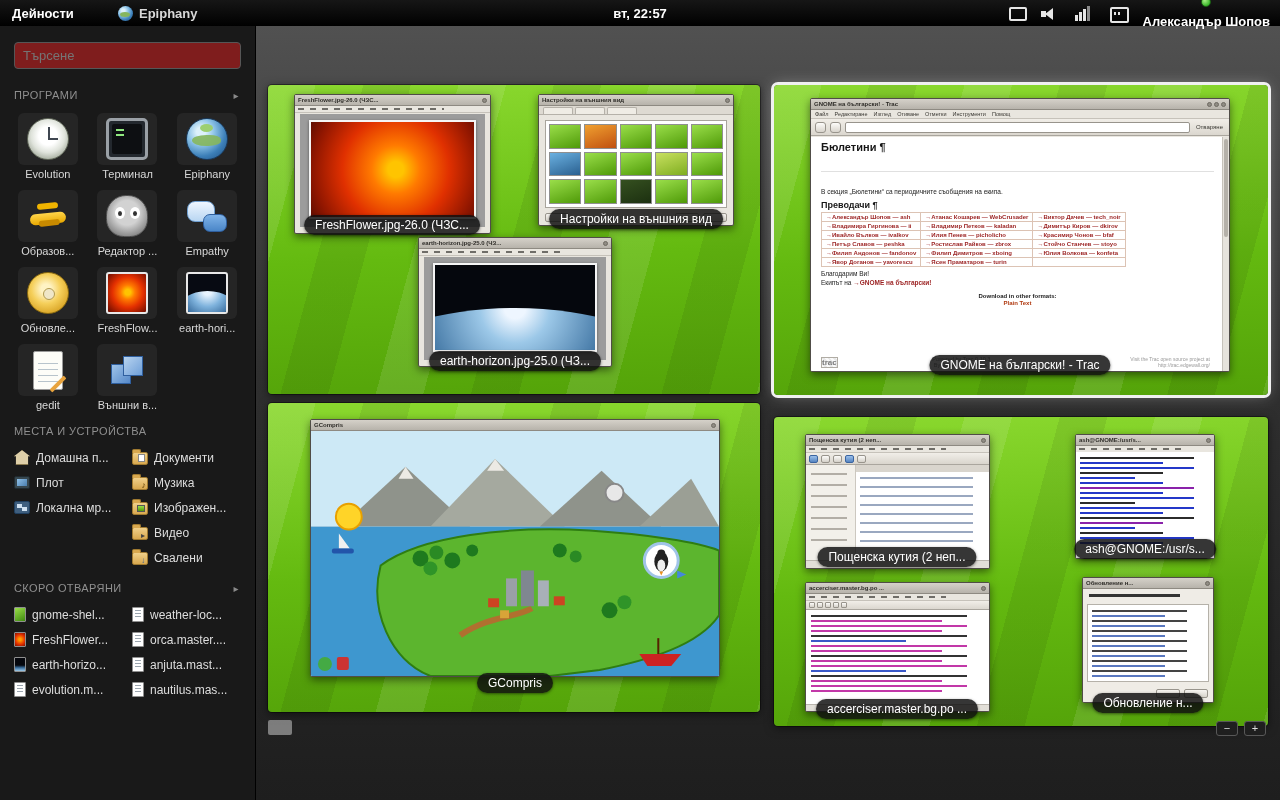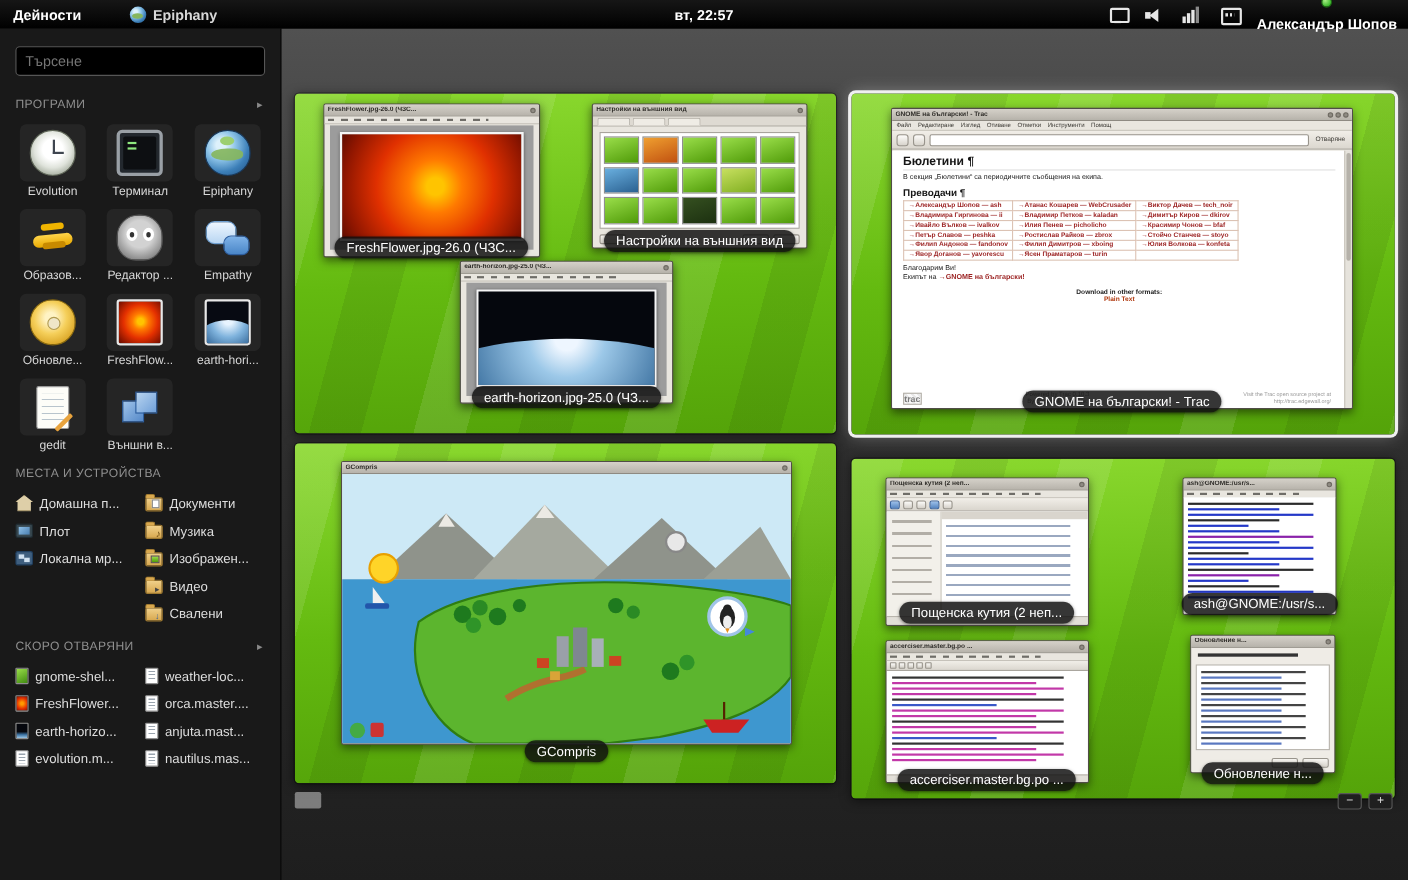--- a/index.html
+++ b/index.html
@@ -22,21 +22,21 @@
 .sic[data-icon="volume"]::after { content:""; position:absolute; left:4px; top:2px; border-right:8px solid #e6e6e6; border-top:6px solid transparent; border-bottom:6px solid transparent; }
 .sic[data-icon="network-signal"] { background-image:linear-gradient(#e6e6e6,#e6e6e6),linear-gradient(#e6e6e6,#e6e6e6),linear-gradient(#e6e6e6,#e6e6e6),linear-gradient(#8a8a8a,#8a8a8a); background-size:3px 6px,3px 9px,3px 12px,3px 15px; background-position:0 100%,4px 100%,8px 100%,12px 100%; background-repeat:no-repeat; }
 .sic[data-icon="keyboard-indicator"]::before { content:""; position:absolute; left:1px; top:1px; width:15px; height:12px; border:2px solid #e6e6e6; border-radius:2px; }
 .sic[data-icon="keyboard-indicator"]::after { content:""; position:absolute; left:5px; top:6px; width:8px; height:3px; background-image:repeating-linear-gradient(to right,#e6e6e6 0 2px,transparent 2px 4px); }
 .tb-user { display:flex; gap:7px; align-items:center; font-size:13px; font-weight:bold; cursor:pointer;flex-direction:column; }
 .status-dot { width:10px; height:10px; border-radius:50%; background:radial-gradient(circle at 35% 30%, #a8ef85, #3cb82c 70%, #257f1b); border:1px solid #1c6314; }
 
 
 .sidebar { position:absolute; left:0; top:26px; width:256px; height:774px; background:#191919; border-right:1px solid #000; color:#ddd; }
 .search-wrap { padding:16px 14px 8px; }
-.search-input { width:100%; height:27px; background:#000000; border:1px solid #565656; border-radius:4px; color:#b5b5b5; font-size:13px; padding:0 8px; font-family:inherit; outline:none; }
+.search-input { width:100%; height:27px; background:#7f1d1d; border:1px solid #565656; border-radius:4px; color:#b5b5b5; font-size:13px; padding:0 8px; font-family:inherit; outline:none; }
 .sec-head { display:flex; align-items:center; justify-content:space-between; padding:12px 16px 6px 14px; font-size:11px; color:#8f8f8f; letter-spacing:.4px; }
 .sec-arrow { color:#8a8a8a; font-size:10px; cursor:pointer; }
 .apps-grid { display:grid; grid-template-columns:repeat(3,1fr); row-gap:6px; padding:4px 8px 0; }
 .app-item { display:flex; flex-direction:column; align-items:center; cursor:pointer; padding:2px 0; }
 .app-tile { width:60px; height:52px; background:rgba(255,255,255,0.055); border-radius:6px; display:flex; align-items:center; justify-content:center; }
 .app-label { margin-top:3px; font-size:11px; color:#d8d8d8; max-width:76px; white-space:nowrap; overflow:hidden; }
 .places-cols, .recent-cols { display:flex; padding:2px 6px 0 10px;text-align:center; }
 .pcol { width:118px; }
 .p-item { display:flex; align-items:center; gap:6px; height:25px; padding:0 4px; font-size:12px; color:#ddd; cursor:pointer; white-space:nowrap; overflow:hidden; }
 
@@ -137,21 +137,21 @@
 
 
 .browser-menubar { height:9px; background:#e9e6df; border-bottom:1px solid #c6c2ba; display:flex; gap:6px; align-items:center; padding:0 4px; font-size:5.5px; color:#3a3833; }
 .browser-toolbar { height:17px; background:linear-gradient(#f1eee8,#dbd7cf); border-bottom:1px solid #aaa69e; display:flex; align-items:center; gap:4px; padding:0 4px; }
 .nav-btn { width:11px; height:11px; border-radius:3px; background:linear-gradient(#fdfcfa,#d8d4cc); border:1px solid #98948c; flex:none; }
 .url-field { flex:1; height:11px; background:#fff; border:1px solid #98948c; border-radius:2px; }
 .go-label { font-size:6px; color:#3a3833; padding:0 2px; flex:none; }
 .trac-body { position:absolute; left:0; right:7px; top:38px; bottom:0; background:#fff; padding:4px 8px 24px 10px; overflow:hidden; }
 .trac-scroll { position:absolute; right:0; top:38px; bottom:0; width:7px; background:#e6e3dc; border-left:1px solid #c6c2ba; }
 .trac-scroll::before { content:""; position:absolute; left:1px; right:1px; top:2px; height:42%; background:#b5b1a9; border-radius:2px; }
-.trac-h1 { font-size:11px; font-weight:bold; color:#161616; border-bottom:1px solid #e0e0e0; padding-bottom:1px; margin-bottom:3px; }
+.trac-h1 { font-size:11px; font-weight:bold; color:#161616; border-bottom:1px solid #e0e0e0; padding-bottom:18px; margin-bottom:16px; }
 .trac-p { font-size:6.5px; color:#222; margin:2px 0; }
 .trac-h2 { font-size:9px; font-weight:bold; color:#161616; margin:5px 0 2px; }
 .trac-table { border-collapse:collapse; margin:1px 0 3px; }
 .trac-table td { border:1px solid #dcc3b4; padding:1px 4px; font-size:6px; font-weight:bold; color:#9a1f1f; white-space:nowrap; }
 .trac-team { font-size:6.5px; margin:2px 0; color:#222; }
 .trac-team .lnk { color:#9a1f1f; font-weight:bold; }
 .trac-dl { text-align:center; font-size:6px; font-weight:bold; margin-top:7px; color:#222; }
 .trac-pt { text-align:center; font-size:6px; color:#b03a10; margin-top:1px; font-weight:bold; }
 .trac-footer { position:absolute; left:10px; right:12px; bottom:3px; display:flex; align-items:flex-end; justify-content:space-between; }
 .trac-logo { border:1px solid #b0aca4; color:#7a7a7a; font-weight:bold; font-size:8px; padding:0 0; background:repeating-linear-gradient(45deg,#fafafa 0 2px,#e8e8e8 2px 4px); }

